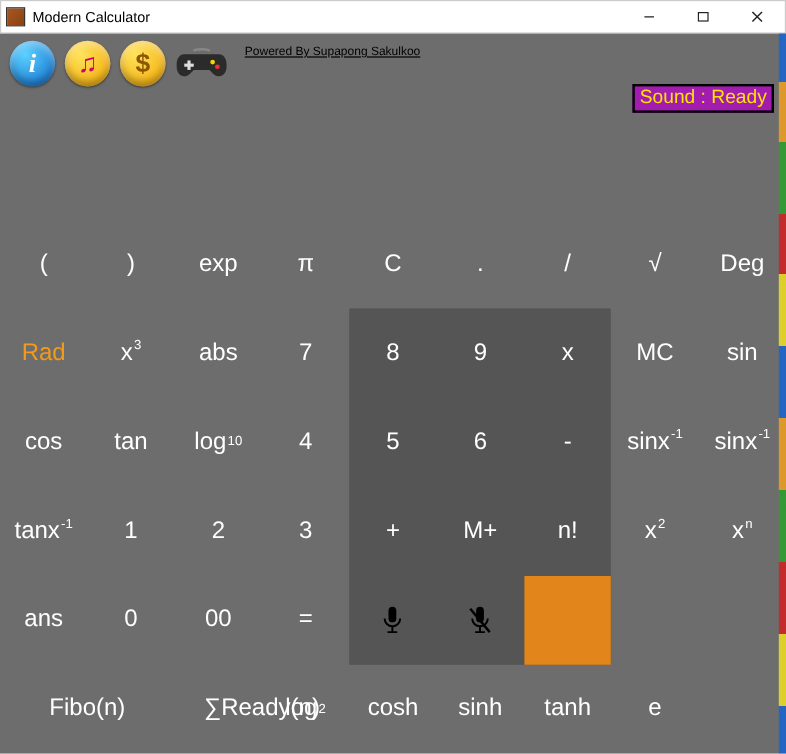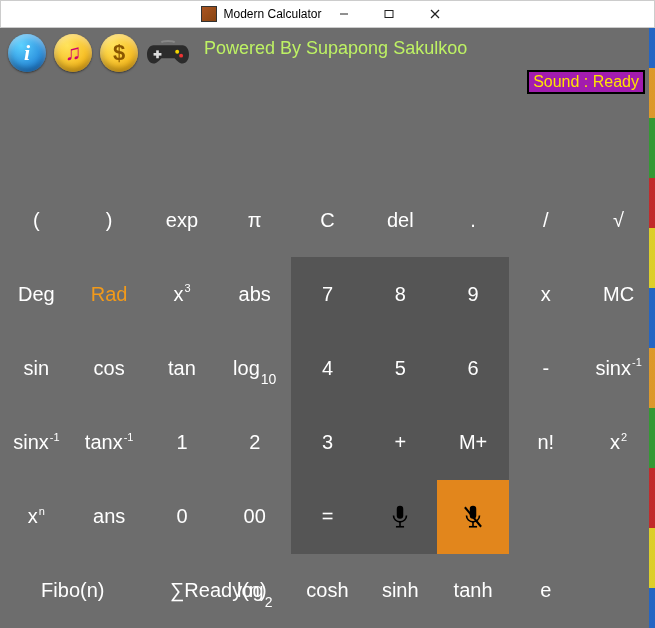--- a/index.html
+++ b/index.html
@@ -4,21 +4,21 @@
 <style>
   * { box-sizing: border-box; margin: 0; padding: 0; }
   html, body { width: 655px; height: 628px; font-family: "Segoe UI", Arial, sans-serif; overflow: hidden; }
   
   .titlebar {
     height: 28px;
     background: #fff;
     border: 1px solid #ccc;
     display: flex;
     align-items: center;
-    justify-content: center;
+    justify-content: space-between;
     user-select: none;
   }
   .titlebar-left { display: flex; align-items: center; padding-left: 4px; gap: 6px; }
   .app-icon { width: 16px; height: 16px; background: linear-gradient(135deg,#a52,#841); border:1px solid #333; display:inline-block; }
   .titlebar-title { font-size: 12px; color: #000; }
   .titlebar-controls { display: flex; height: 100%; }
   .tb-btn { width: 45px; height: 100%; display:flex; align-items:center; justify-content:center; font-size:13px; color:#222; cursor:default; }
   .tb-btn.close { width: 46px; }
   .tb-btn svg { width:10px; height:10px; }
   
@@ -48,21 +48,21 @@
   .rb-info { background: radial-gradient(circle at 35% 30%, #5bd1ff, #0c65c7); font-family: Georgia, serif; font-style: italic; font-weight:bold; }
   .rb-music { background: radial-gradient(circle at 35% 30%, #ffe35a, #f2a400); color:#d1006c; font-weight:bold; }
   .rb-coin  { background: radial-gradient(circle at 35% 30%, #ffe35a, #f2a400); color:#8a5600; font-weight:bold; }
   .gamepad {
     width: 44px; height: 38px;
     display:flex; align-items:center; justify-content:center;
   }
   .gamepad svg { width:42px; height:32px; }
   
   .credit {
-    color:#bef264; font-size:18px; padding-top:4px; padding-left:6px;
+    color:#000000; font-size:10px; padding-top:4px; padding-left:6px;text-decoration:underline;
   }
   
   .sound-badge {
     position:absolute;
     right: 10px; top: 42px;
     border: 2px solid #000;
     color: #ffe400;
     background: #a21caf;
     font-size: 16px;
     padding: 1px 4px;
@@ -88,21 +88,21 @@
     grid-template-rows: repeat(6, 1fr);
   }
   .key {
     display:flex; align-items:center; justify-content:center;
     color:#fff;
     font-size:20px;
     cursor:pointer;
     user-select:none;
     white-space:nowrap;
   }
-  .key .sub { font-size:14px; position:relative; top:11px; margin-left:1px; }
+  .key .sub { font-size:11px; position:relative; top:0; margin-left:1px; }
   .key .sup { font-size:11px; position:relative; top:-6px; margin-left:1px; }
   .key.active { color:#f29a1a; }
   .numpad-bg {
     position:absolute;
     background:#555;
     z-index:0;
   }
   .keys .key { position:relative; z-index:1; }
   .equals-bg {
     position:absolute;
@@ -171,21 +171,20 @@
 
   <div class="equals-bg" style="left:calc(100%/9*6); width:calc(100%/9*1); top:calc(100% - 445px + 445px/6*4); height:calc(445px/6*1);"></div>
 
   <div class="keys">
 
     <div class="key">(</div>
     <div class="key">)</div>
     <div class="key">exp</div>
     <div class="key">π</div>
     <div class="key">C</div>
-    <div class="key">del</div>
     <div class="key">.</div>
     <div class="key">/</div>
     <div class="key">√</div>
 
     <div class="key">Deg</div>
     <div class="key active">Rad</div>
     <div class="key">
         <span>x</span>
         <span class="sup">3</span>
       </div>

